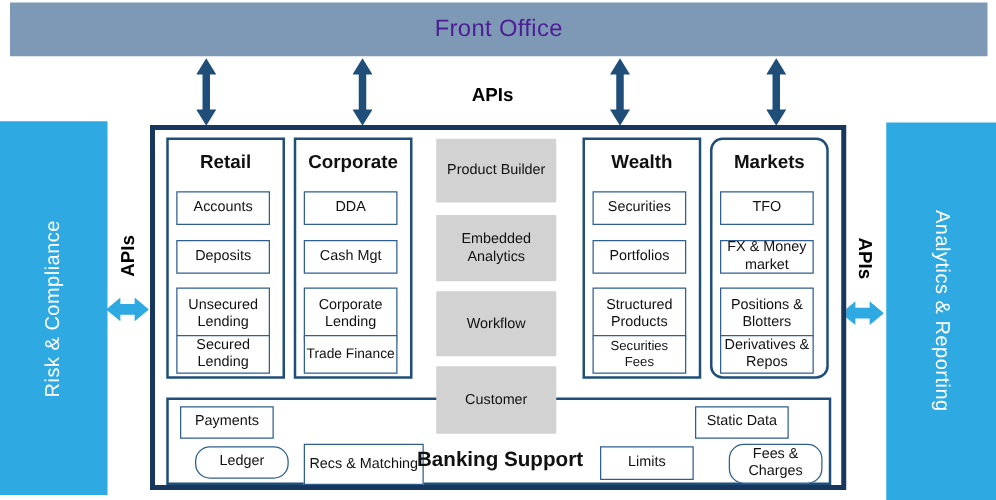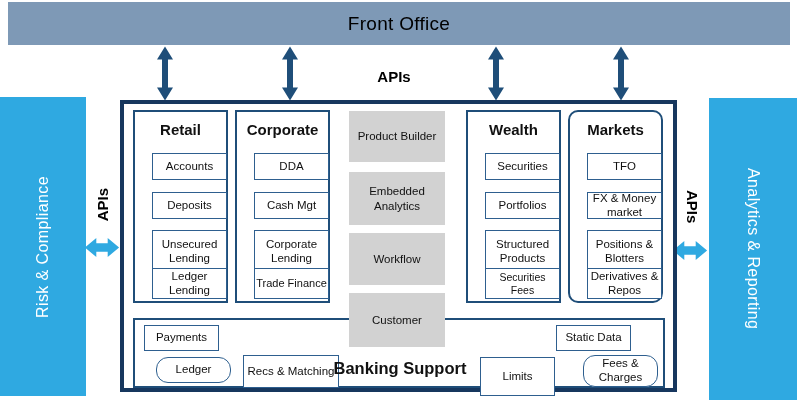--- a/index.html
+++ b/index.html
@@ -1,20 +1,20 @@
 <!DOCTYPE html>
 <html><head>
 <meta charset="utf-8">
 <style>
   html,body { margin:0; padding:0; background:#fff; font-family:"Liberation Sans", sans-serif; color:#111; }
   .stage { position:relative; width:797px; height:400px; background:#fff; overflow:hidden; }
 
   
   .banner { position:absolute; left:8px; top:2px; width:782px; height:43px; background:#7E99B6;
-            color:#000000; display:flex; align-items:center; justify-content:center; font-size:19px; letter-spacing:.3px; }
+            color:#4c1d95; display:flex; align-items:center; justify-content:center; font-size:19px; letter-spacing:.3px; }
 
   
   .side { position:absolute; background:#2FA9E1; color:#fff; display:flex; align-items:center; justify-content:center; }
   .side-left  { left:0;     top:97px; width:86px; height:299px; }
   .side-right { left:709px; top:98px; width:88px; height:302px; }
   .side .vlabel { font-size:16px; letter-spacing:.4px; }
   .vtext-up   { writing-mode:vertical-rl; transform:rotate(180deg); }
   .vtext-down { writing-mode:vertical-rl; }
 
   
@@ -35,21 +35,21 @@
               border:4px solid #17375E; box-sizing:border-box; background:#fff; }
 
   
   .col { position:absolute; top:6px; width:95px; height:193px; border:2px solid #1F4E79; box-sizing:border-box; background:#fff; }
   .col-retail    { left:9px; }
   .col-corporate { left:111px; }
   .col-wealth    { left:342px; }
   .col-markets   { left:444px;border-radius:10px; }
   .col-title { text-align:center; font-weight:bold; font-size:15px; margin-top:9px; }
 
-  .item { position:absolute; left:17px; width:75px; box-sizing:border-box; border:1.5px solid #2E5F8F; background:#fff;
+  .item { position:absolute; left:6px; width:75px; box-sizing:border-box; border:1.5px solid #2E5F8F; background:#fff;
           display:flex; align-items:center; justify-content:center; text-align:center;
           font-size:11.5px; line-height:1.18; padding:1px; }
   .i1 { top:41px;  height:27px; }
   .i2 { top:80px;  height:27px; }
   .i3 { top:118px; height:43px; }
   .i4 { top:156px; height:31px; }
 
   
   .gray { position:absolute; left:225px; width:96px; background:#D2D2D2;
           display:flex; align-items:center; justify-content:center; text-align:center;
@@ -61,21 +61,21 @@
 
   
   .support { position:absolute; left:9px; top:214px; width:532px; height:70px;
              border:2.5px solid #1F4E79; box-sizing:border-box; background:#fff; }
   .sitem { position:absolute; box-sizing:border-box; border:1.5px solid #2E5F8F; background:#fff;
            display:flex; align-items:center; justify-content:center; text-align:center;
            font-size:11.5px; line-height:1.18; z-index:2; }
   .s-payments { left:20px;  top:221px; width:75px; height:26px; }
   .s-ledger   { left:32px;  top:253px; width:75px; height:26px;border-radius:12px; }
   .s-recs     { left:119px; top:251px; width:96px; height:33px; }
-  .s-limits   { left:356px; top:253px; width:75px; height:39px; }
+  .s-limits   { left:356px; top:253px; width:75px; height:27px; }
   .s-static   { left:432px; top:221px; width:75px; height:26px; }
   .s-fees     { left:459px; top:251px; width:75px; height:32px;border-radius:12px; }
   .support-title { position:absolute; left:196px; top:255px; width:160px; text-align:center;
                    font-weight:bold; font-size:16.5px; z-index:2; }
 </style>
 </head>
 <body>
 
 <div class="stage">
 
@@ -125,21 +125,21 @@
       <div class="item i1">
           <span>Accounts</span>
         </div>
       <div class="item i2">
           <span>Deposits</span>
         </div>
       <div class="item i3">
           <span>Unsecured Lending</span>
         </div>
       <div class="item i4">
-          <span>Ledger Lending</span>
+          <span>Secured Lending</span>
         </div>
     </div>
 
     <div class="col col-corporate">
       <div class="col-title">Corporate</div>
       <div class="item i1">
           <span>DDA</span>
         </div>
       <div class="item i2">
           <span>Cash Mgt</span>

